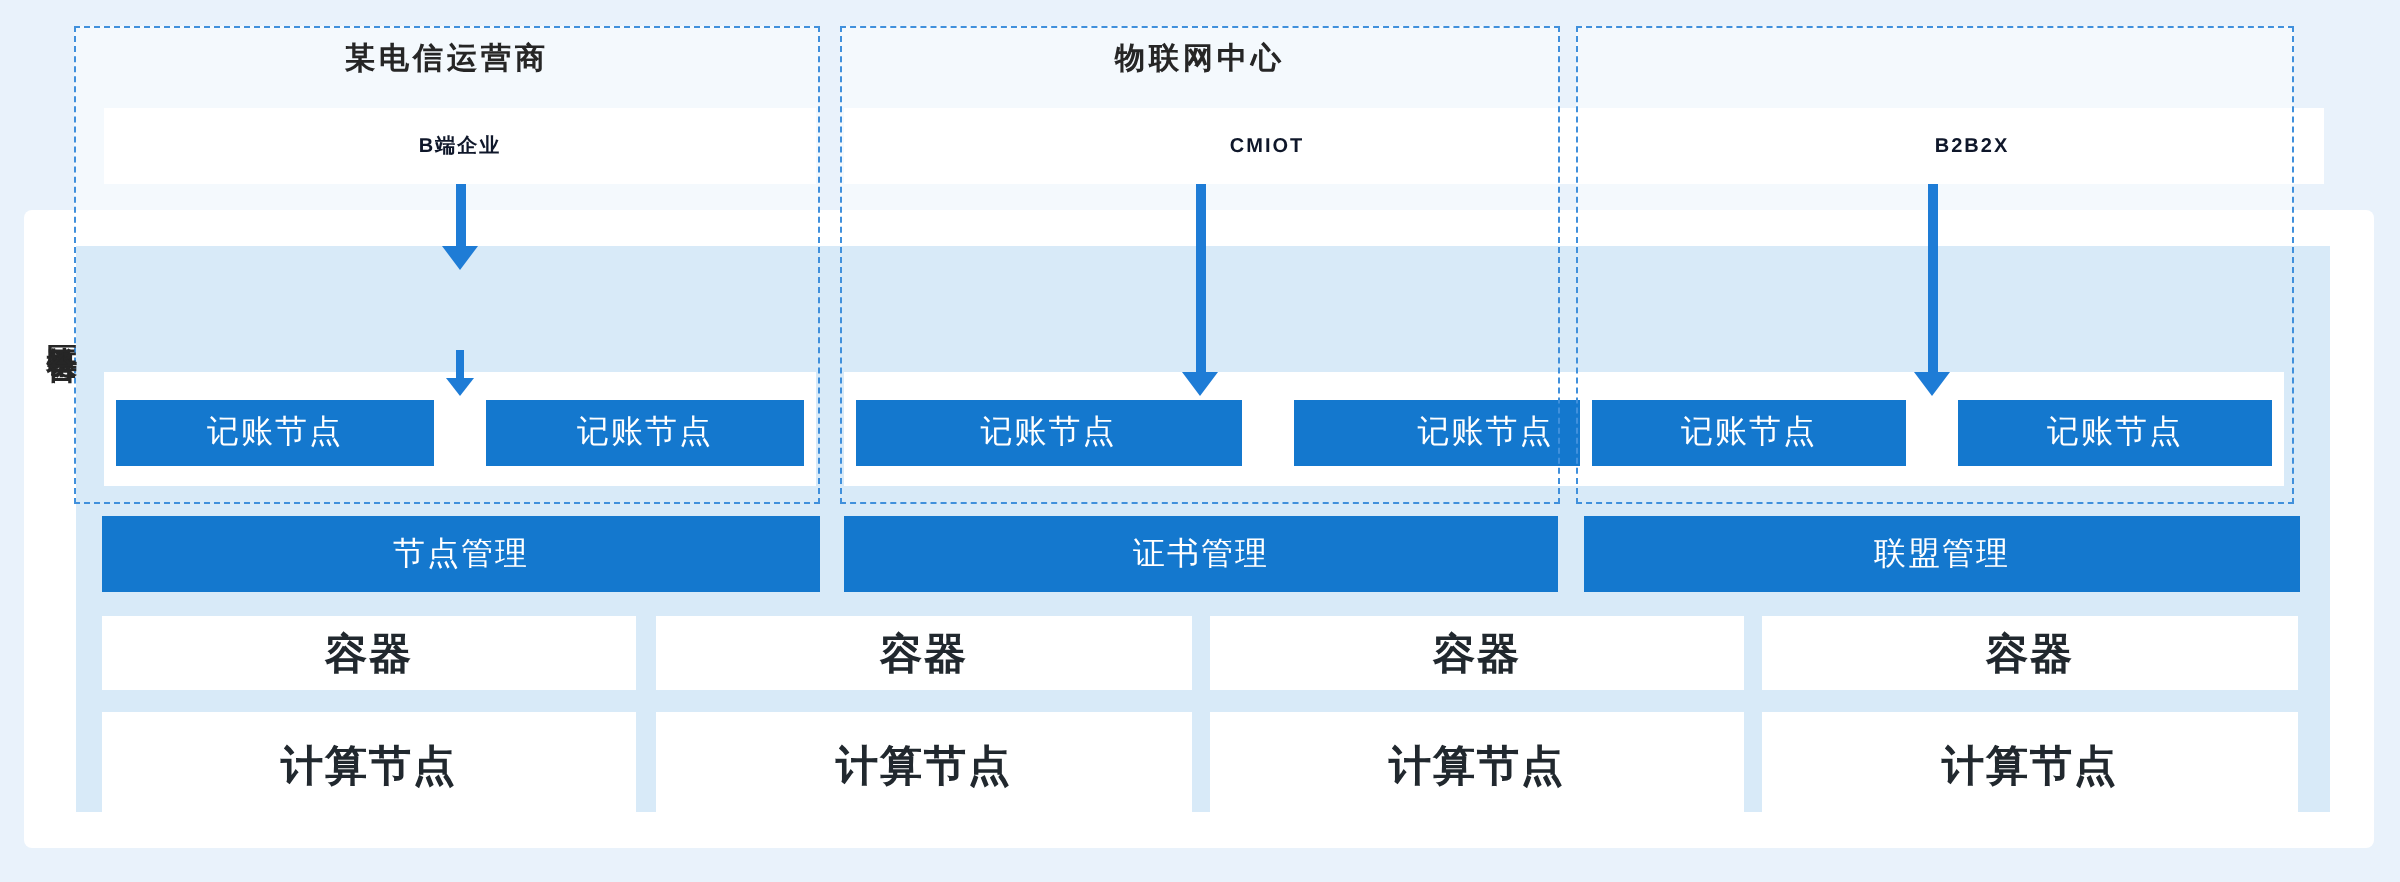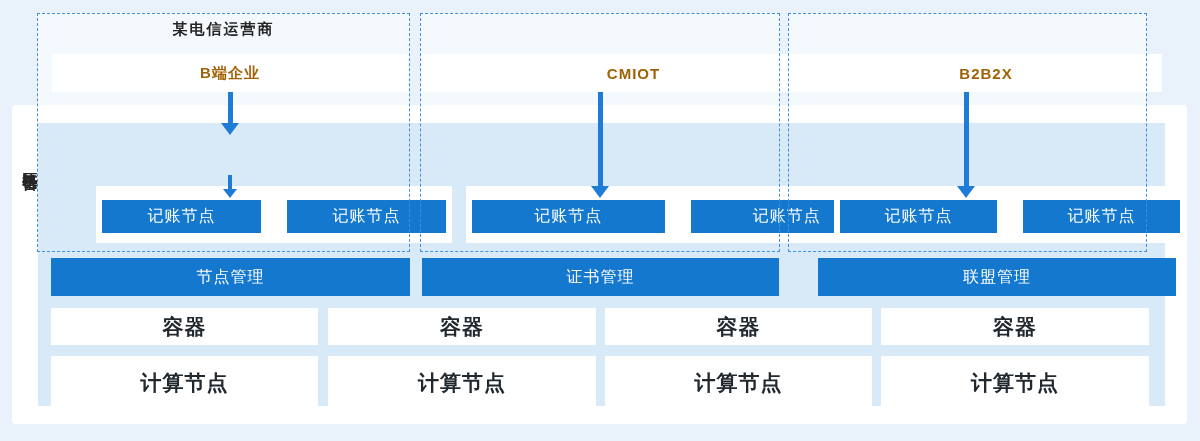--- a/index.html
+++ b/index.html
@@ -33,27 +33,27 @@
   .cont-c1{left:52px;width:356px;}
   .cont-c2{left:422px;width:423px;}
   .cont-c3{left:790px;width:352px;padding-left:20px;}
 
   .col-header{position:absolute;top:15px;height:28px;z-index:7;
     display:flex;align-items:center;justify-content:center;
     font-size:15px;font-weight:600;color:#262626;letter-spacing:2px;font-family:Liberation Serif, serif;}
 
   .white-box{position:absolute;background:#FFFFFF;z-index:3;
     display:flex;align-items:center;justify-content:center;
-    font-size:15px;font-weight:600;color:#a16207;letter-spacing:1px;}
+    font-size:10px;font-weight:600;color:#0f172a;letter-spacing:1px;}
   .app-box{top:54px;height:38px;}
   .bus-box{top:135px;height:40px;}
 
   
   .node-strip{position:absolute;top:186px;height:57px;background:#FFFFFF;z-index:3;
-    display:flex;gap:26px;padding:14px 6px 10px;box-sizing:border-box;margin-left:44px;}
+    display:flex;gap:26px;padding:14px 6px 10px;box-sizing:border-box;}
   .node-box{flex:1;background:#1478CE;color:#FFFFFF;font-size:16px;font-weight:500;
     display:flex;align-items:center;justify-content:center;letter-spacing:1px;}
 
   
   .arrow{position:absolute;z-index:5;display:flex;flex-direction:column;align-items:center;}
   .arrow .shaft{width:5px;flex:1;background:#1E7CD6;}
   .arrow .head{width:0;height:0;border-left:9px solid transparent;
     border-right:9px solid transparent;border-top:12px solid #1E7CD6;}
   .arrow.small .shaft{width:4px;}
   .arrow.small .head{border-left-width:7px;border-right-width:7px;border-top-width:9px;}
@@ -61,21 +61,21 @@
   .ar2{left:591px;top:92px;height:106px;width:18px;}
   .ar3{left:957px;top:92px;height:106px;width:18px;}
   .ar-s{left:223px;top:175px;height:23px;width:14px;}
 
   
   .mgmt{position:absolute;top:258px;height:38px;background:#1478CE;z-index:4;
     display:flex;align-items:center;justify-content:center;
     color:#FFFFFF;font-size:16px;font-weight:500;letter-spacing:1px;}
   .m1{left:51px;width:359px;}
   .m2{left:422px;width:357px;}
-  .m3{left:792px;width:358px;margin-left:26px;}
+  .m3{left:792px;width:358px;}
 
   
   .infra{position:absolute;background:#FFFFFF;z-index:4;
     display:flex;align-items:center;justify-content:center;
     font-size:21px;font-weight:600;color:#21282E;letter-spacing:1px;}
   .r-cont{top:308px;height:37px;}
   .r-comp{top:356px;height:54px;}
   .i1{left:51px;width:267px;}
   .i2{left:328px;width:268px;}
   .i3{left:605px;width:267px;}
@@ -103,20 +103,21 @@
   </div>
   <div class="arrow small ar-s">
     <div class="shaft"></div>
     <div class="head"></div>
   </div>
   <div class="node-strip cont-c1">
     <div class="node-box">记账节点</div>
     <div class="node-box">记账节点</div>
   </div>
 
+  <div class="col-header dash-c2">物联网中心</div>
   <div class="white-box app-box cont-c2">CMIOT</div>
   <div class="arrow ar2">
     <div class="shaft"></div>
     <div class="head"></div>
   </div>
   <div class="node-strip cont-c2">
     <div class="node-box">记账节点</div>
     <div class="node-box">记账节点</div>
   </div>
 

